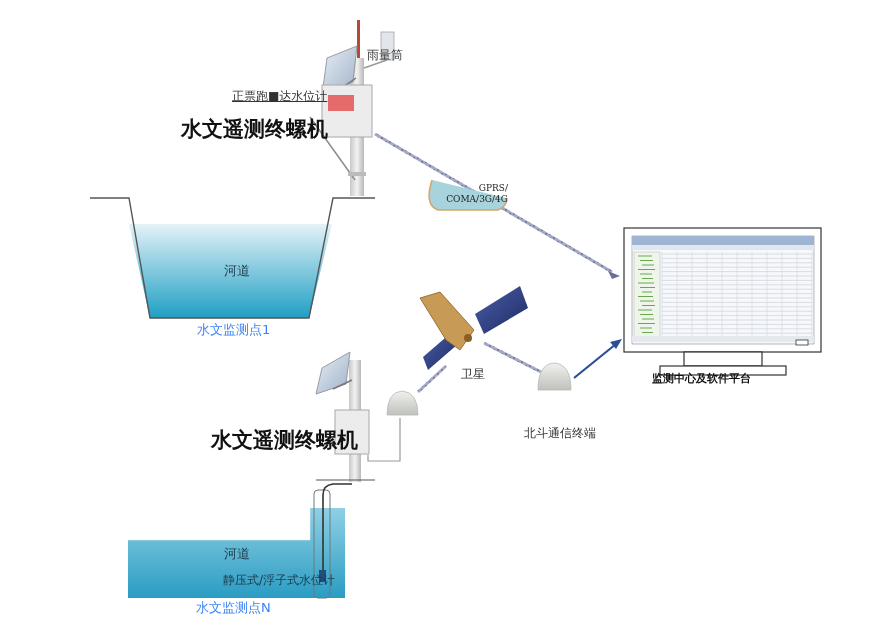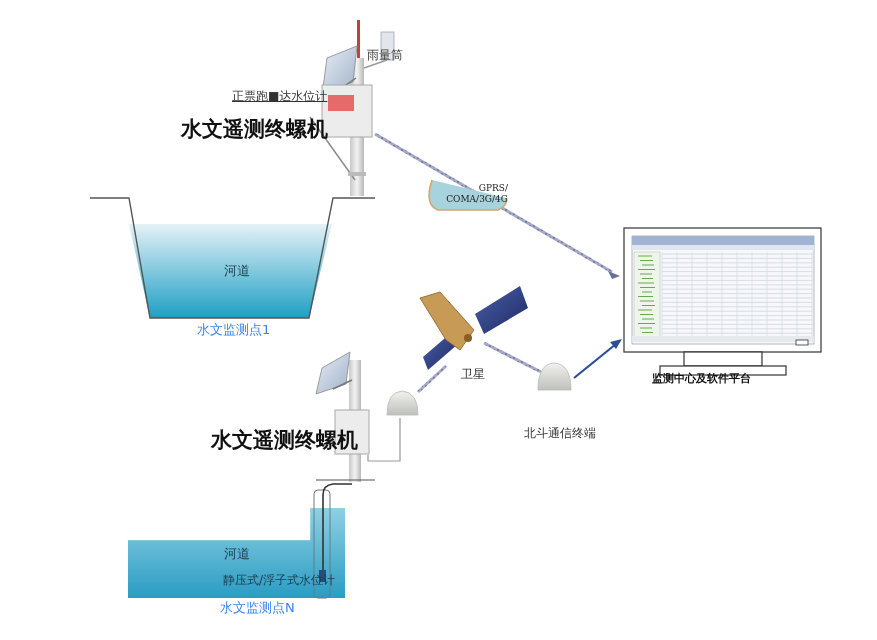--- a/index.html
+++ b/index.html
@@ -189,15 +189,15 @@
   <div>GPRS/</div>
   <div>COMA/3G/4G</div>
 </div>
 
 <div class="abs label-small" style="left:461px; top:366px; font-size:12px;">卫星</div>
 <div class="abs label-small" style="left:524px; top:393px;margin-top:32px;">北斗通信终端</div>
 
 <div class="abs label-big" style="left:211px; top:426px;">水文遥测终螺机</div>
 <div class="abs water-text" style="left:224px; top:545px;">河道</div>
 <div class="abs label-small" style="left:223px; top:572px; font-size:12px; color:#1d3a4a;">静压式/浮子式水位计</div>
-<div class="abs label-mid" style="left:196px; top:599px;margin-left:24px;">水文监测点N</div>
+<div class="abs label-mid" style="left:196px; top:599px;">水文监测点N</div>
 
 <div class="abs label-big" style="left:652px; top:371px; font-size:11px;">监测中心及软件平台</div>
 
 </body></html>

